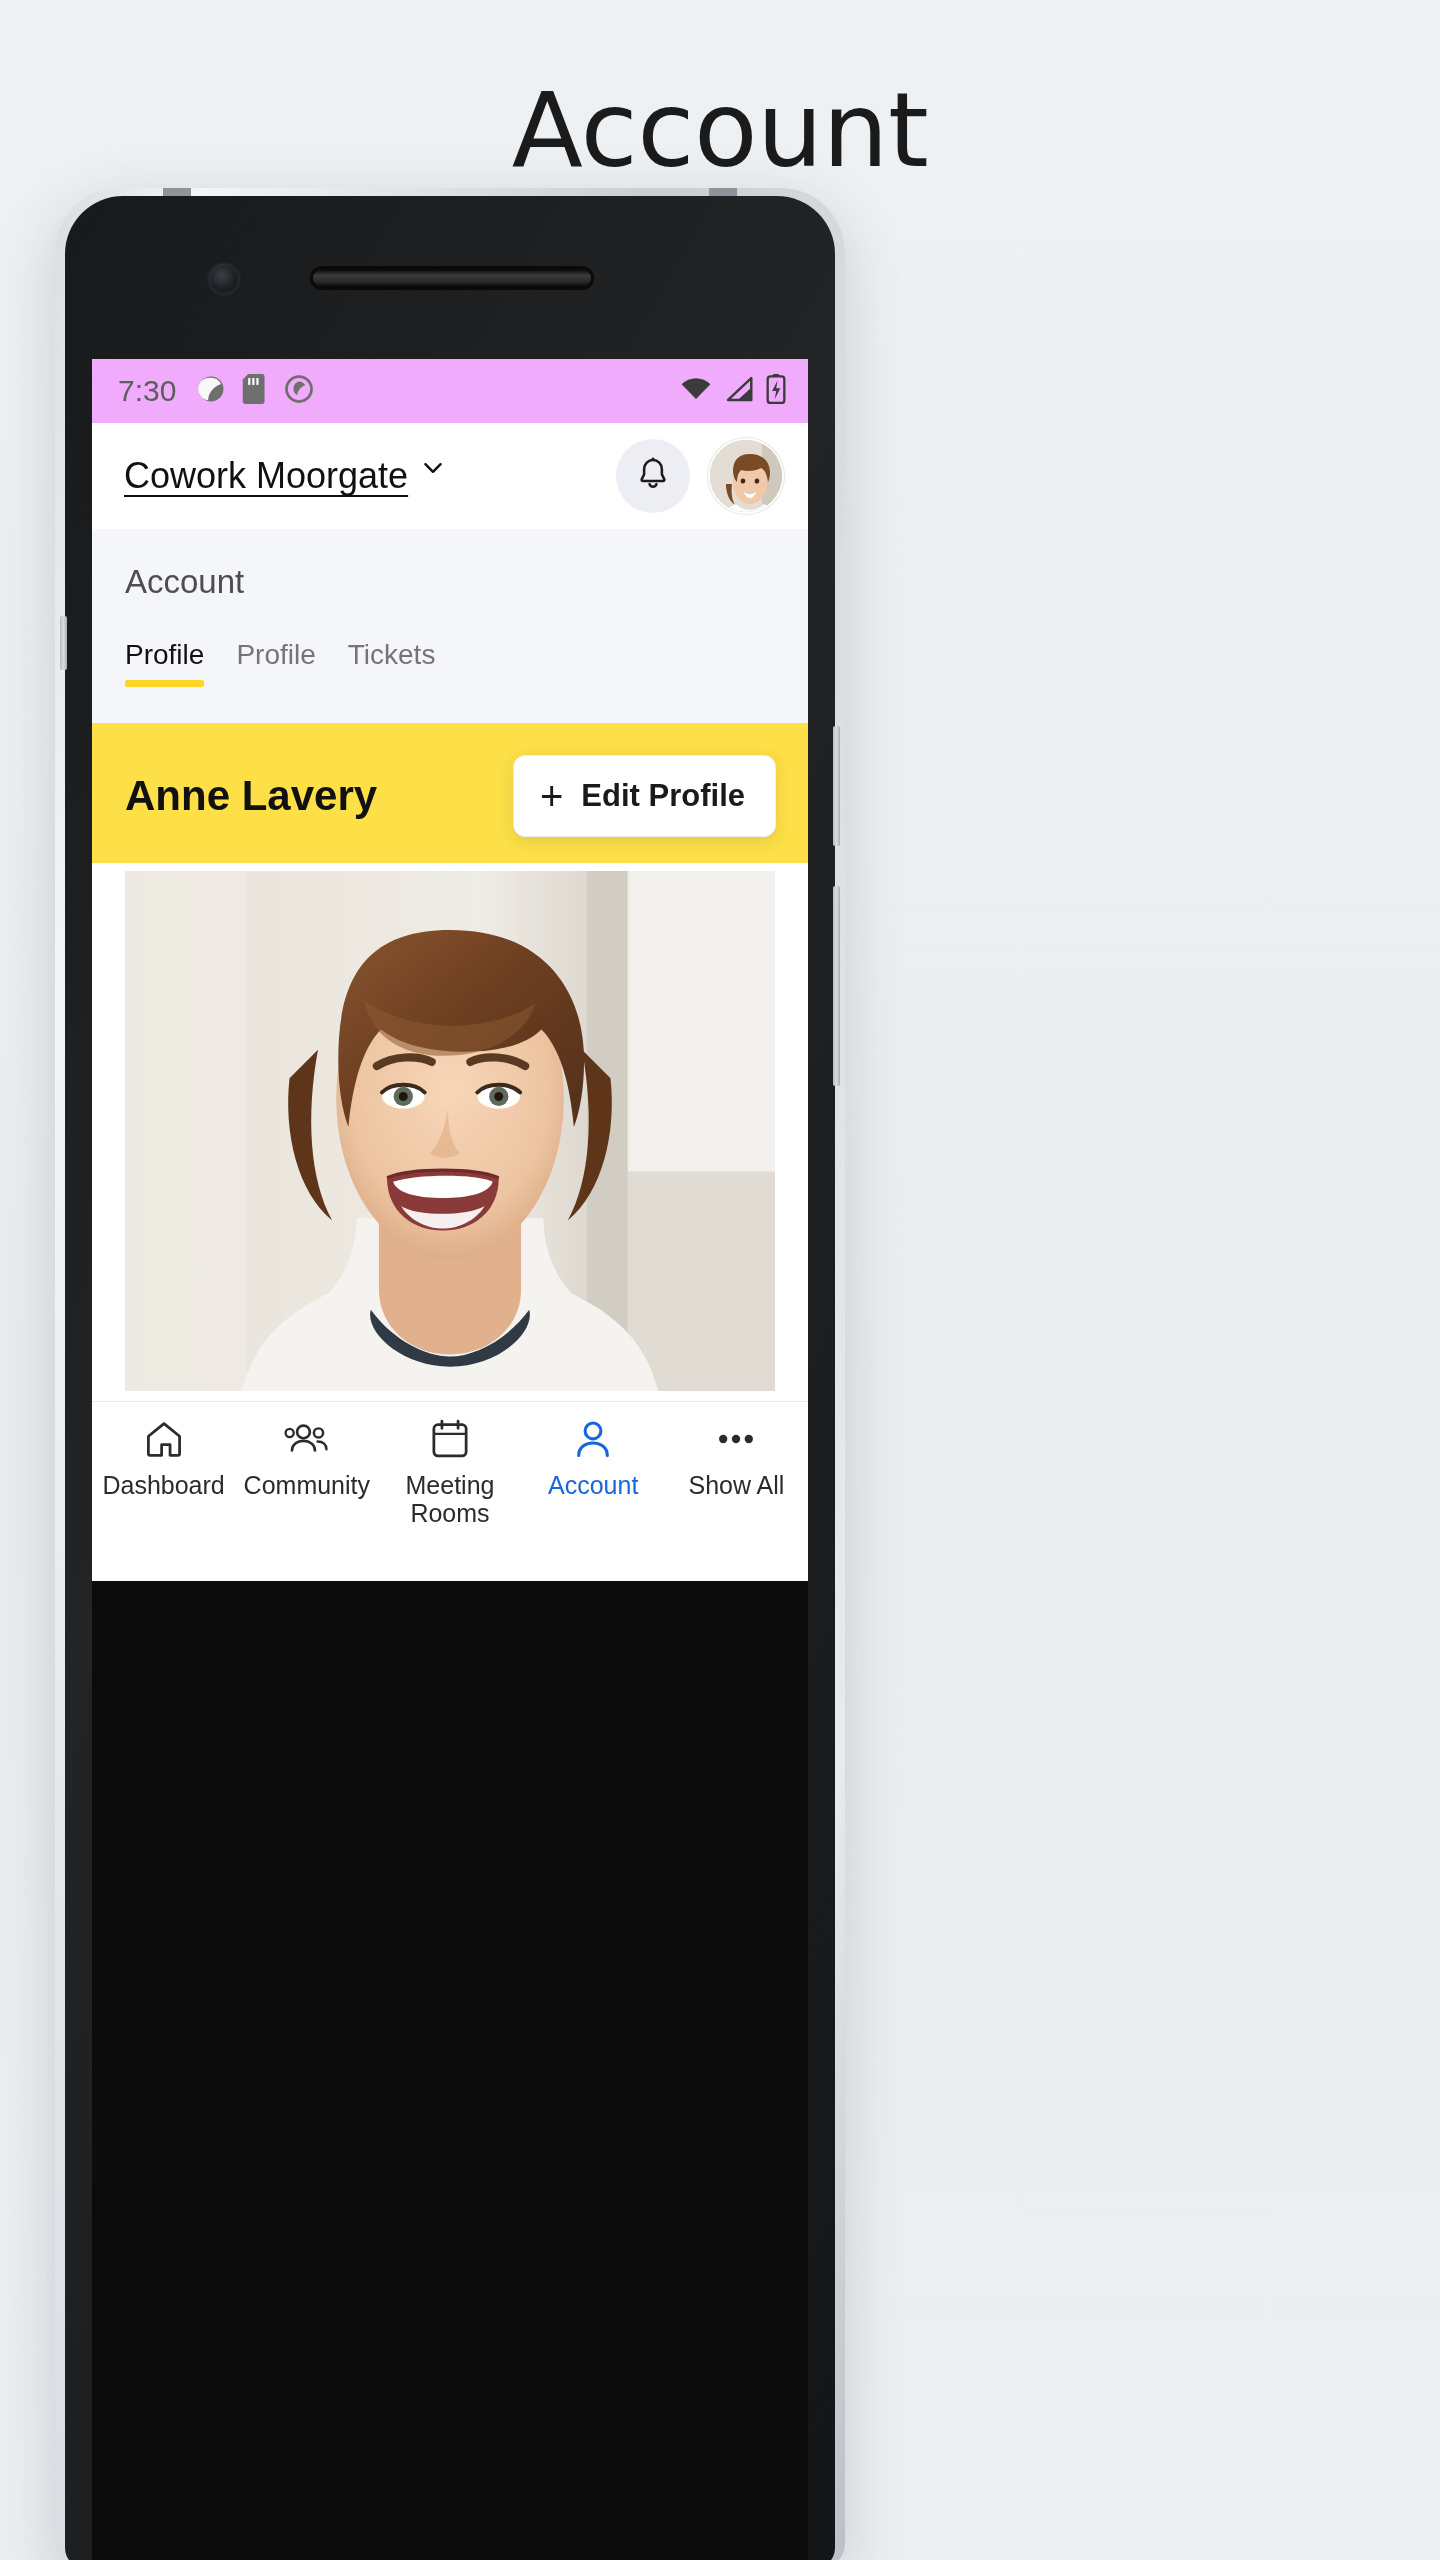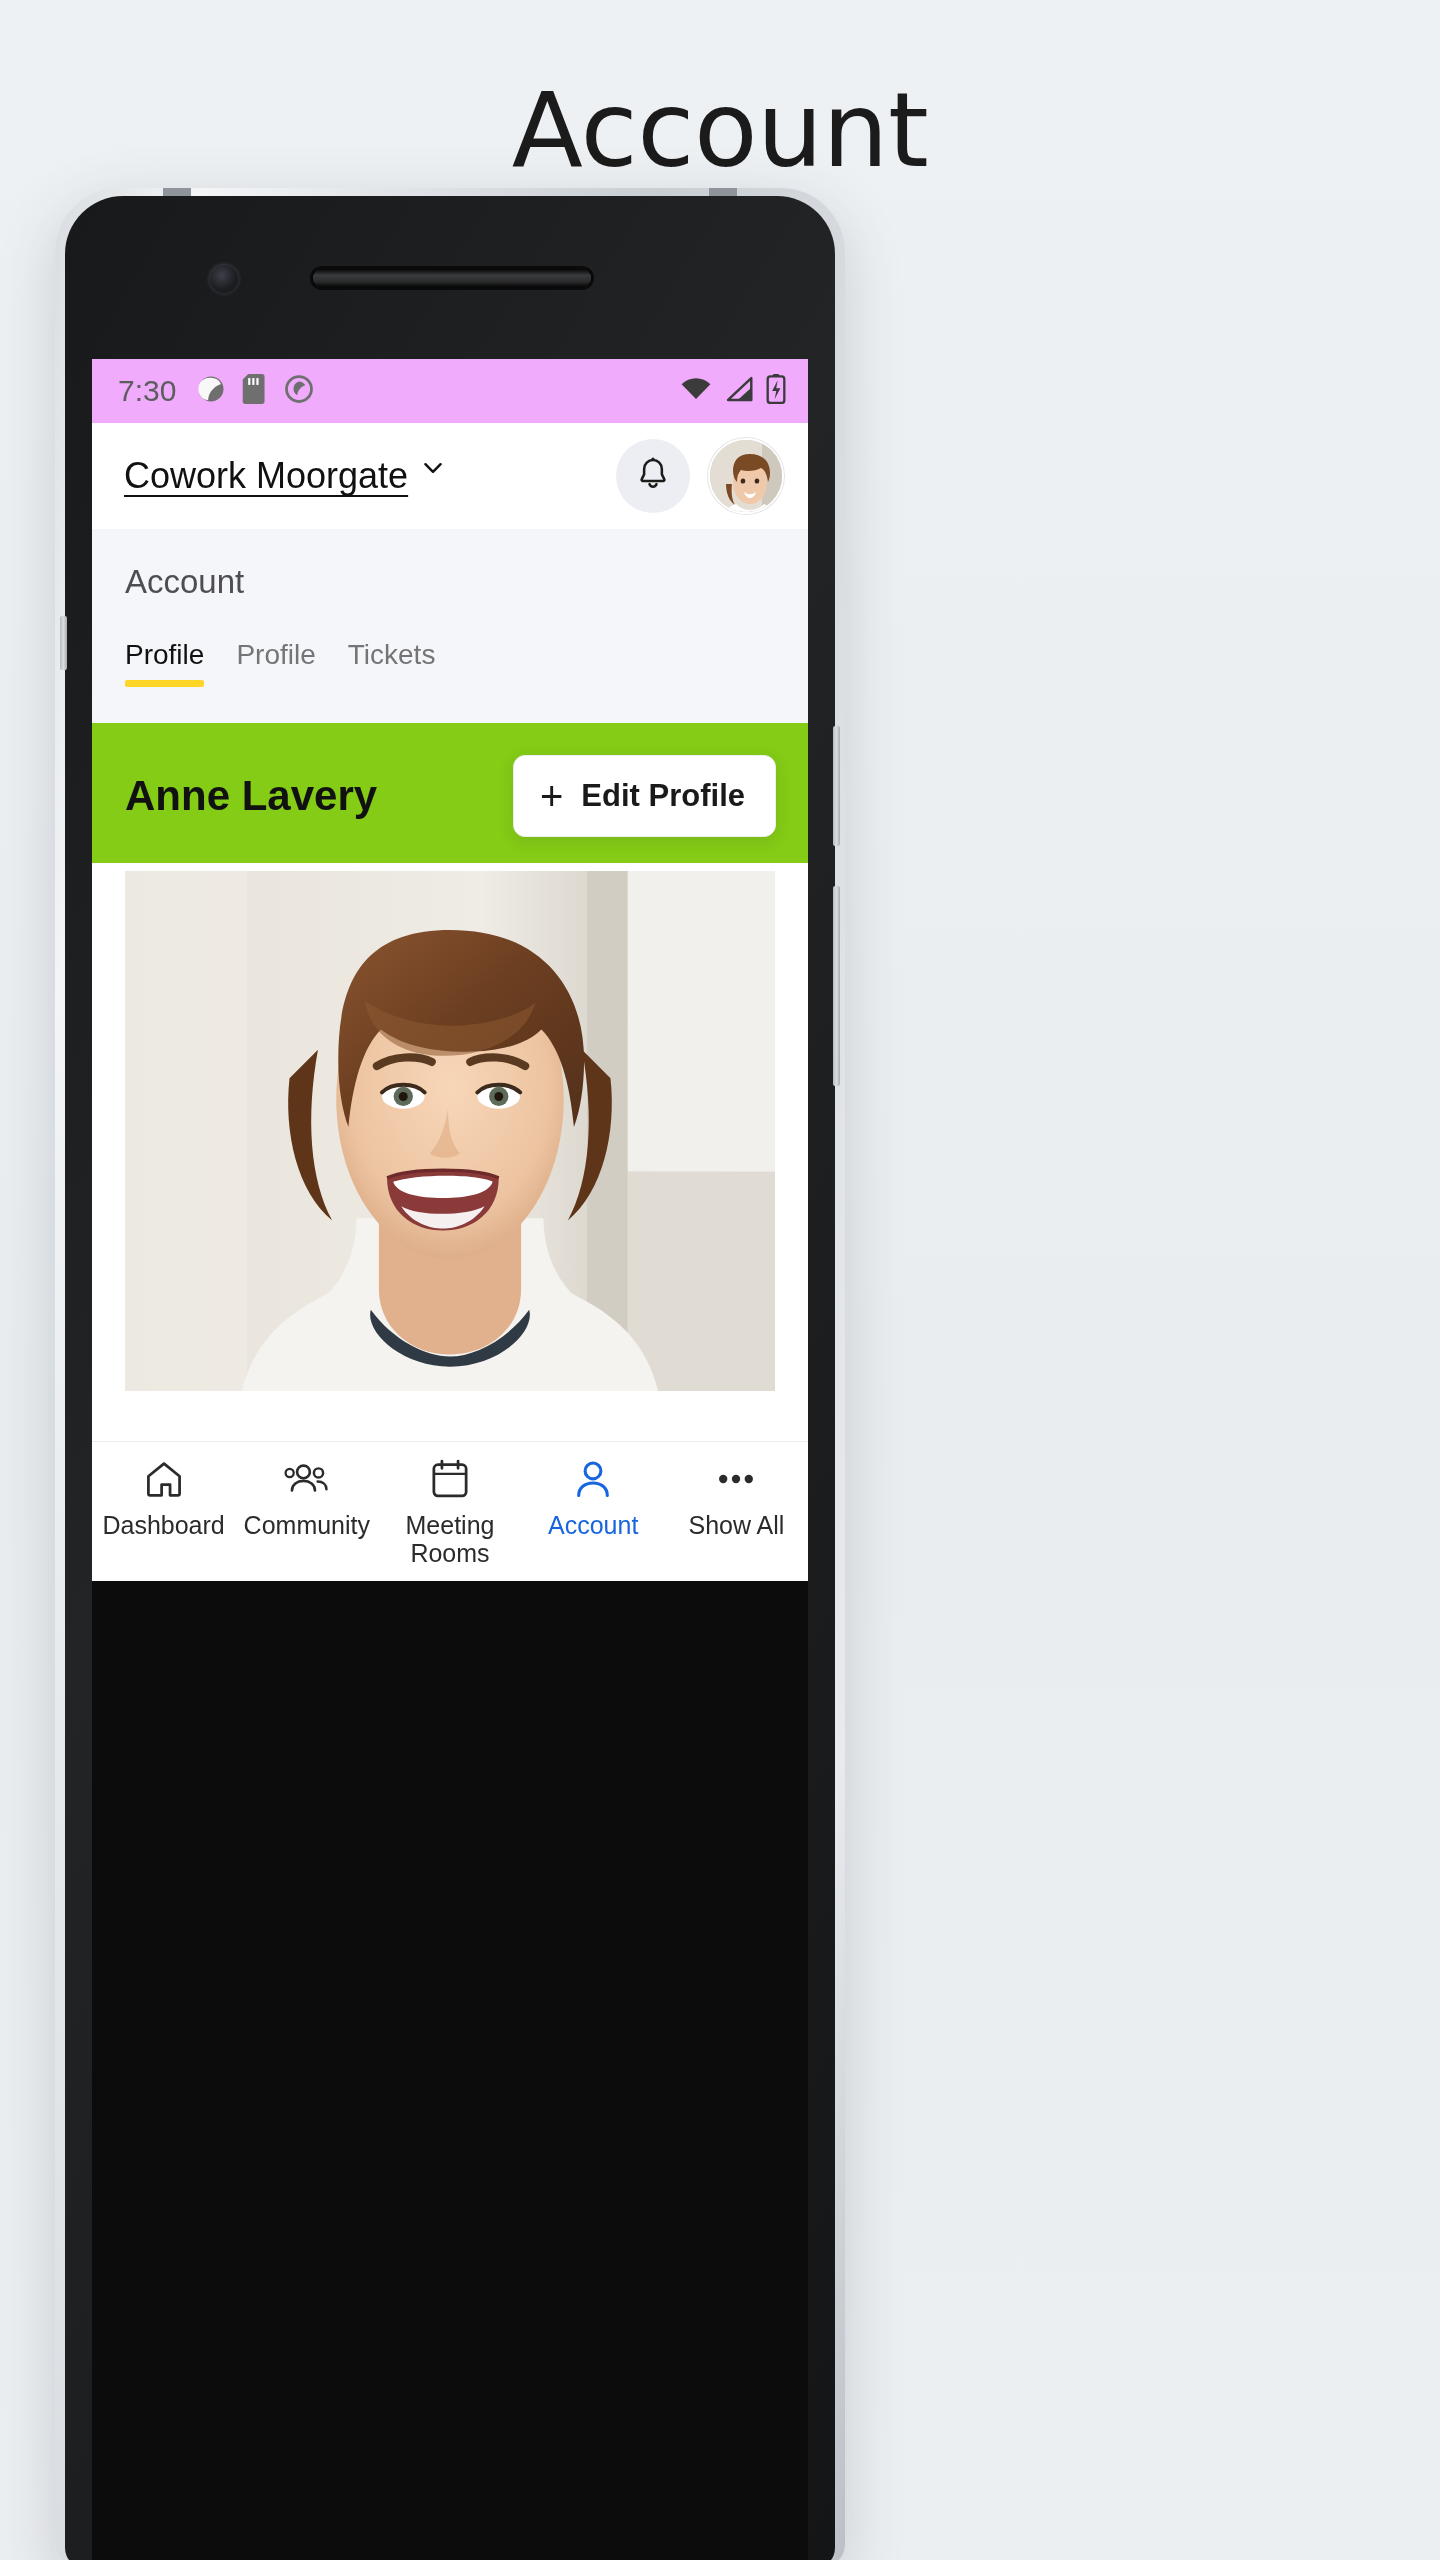--- a/index.html
+++ b/index.html
@@ -181,21 +181,21 @@
     background: #ffd527;
     border-radius: 2px;
   }
   .section-pad { height: 36px; background: #f5f6f9; }
 
   
   .profile-row {
     display: flex;
     align-items: center;
     padding: 32px 32px 26px 33px;
-    background: #84cc16;
+    background: #fde047;
   }
   .profile-name {
     font-size: 42px;
     font-weight: bold;
     color: #111111;
     font-family: "Liberation Sans", sans-serif;
   }
   .profile-spacer { flex: 1; }
   .edit-btn {
     display: flex;
@@ -218,21 +218,21 @@
     position: relative;
     background: #ddd8cf;
   }
   .photo-svg { position: absolute; inset: 0; width: 100%; height: 100%; display:block; }
 
   
   .bottomnav {
     position: absolute;
     left: 0; bottom: 0;
     width: 100%;
-    height: 140px;
+    height: 180px;
     background: #ffffff;
     border-top: 1px solid #ececec;
     display: flex;
     align-items: flex-start;
     padding-top: 14px;
   }
   .navitem {
     flex: 1;
     display: flex;
     flex-direction: column;

